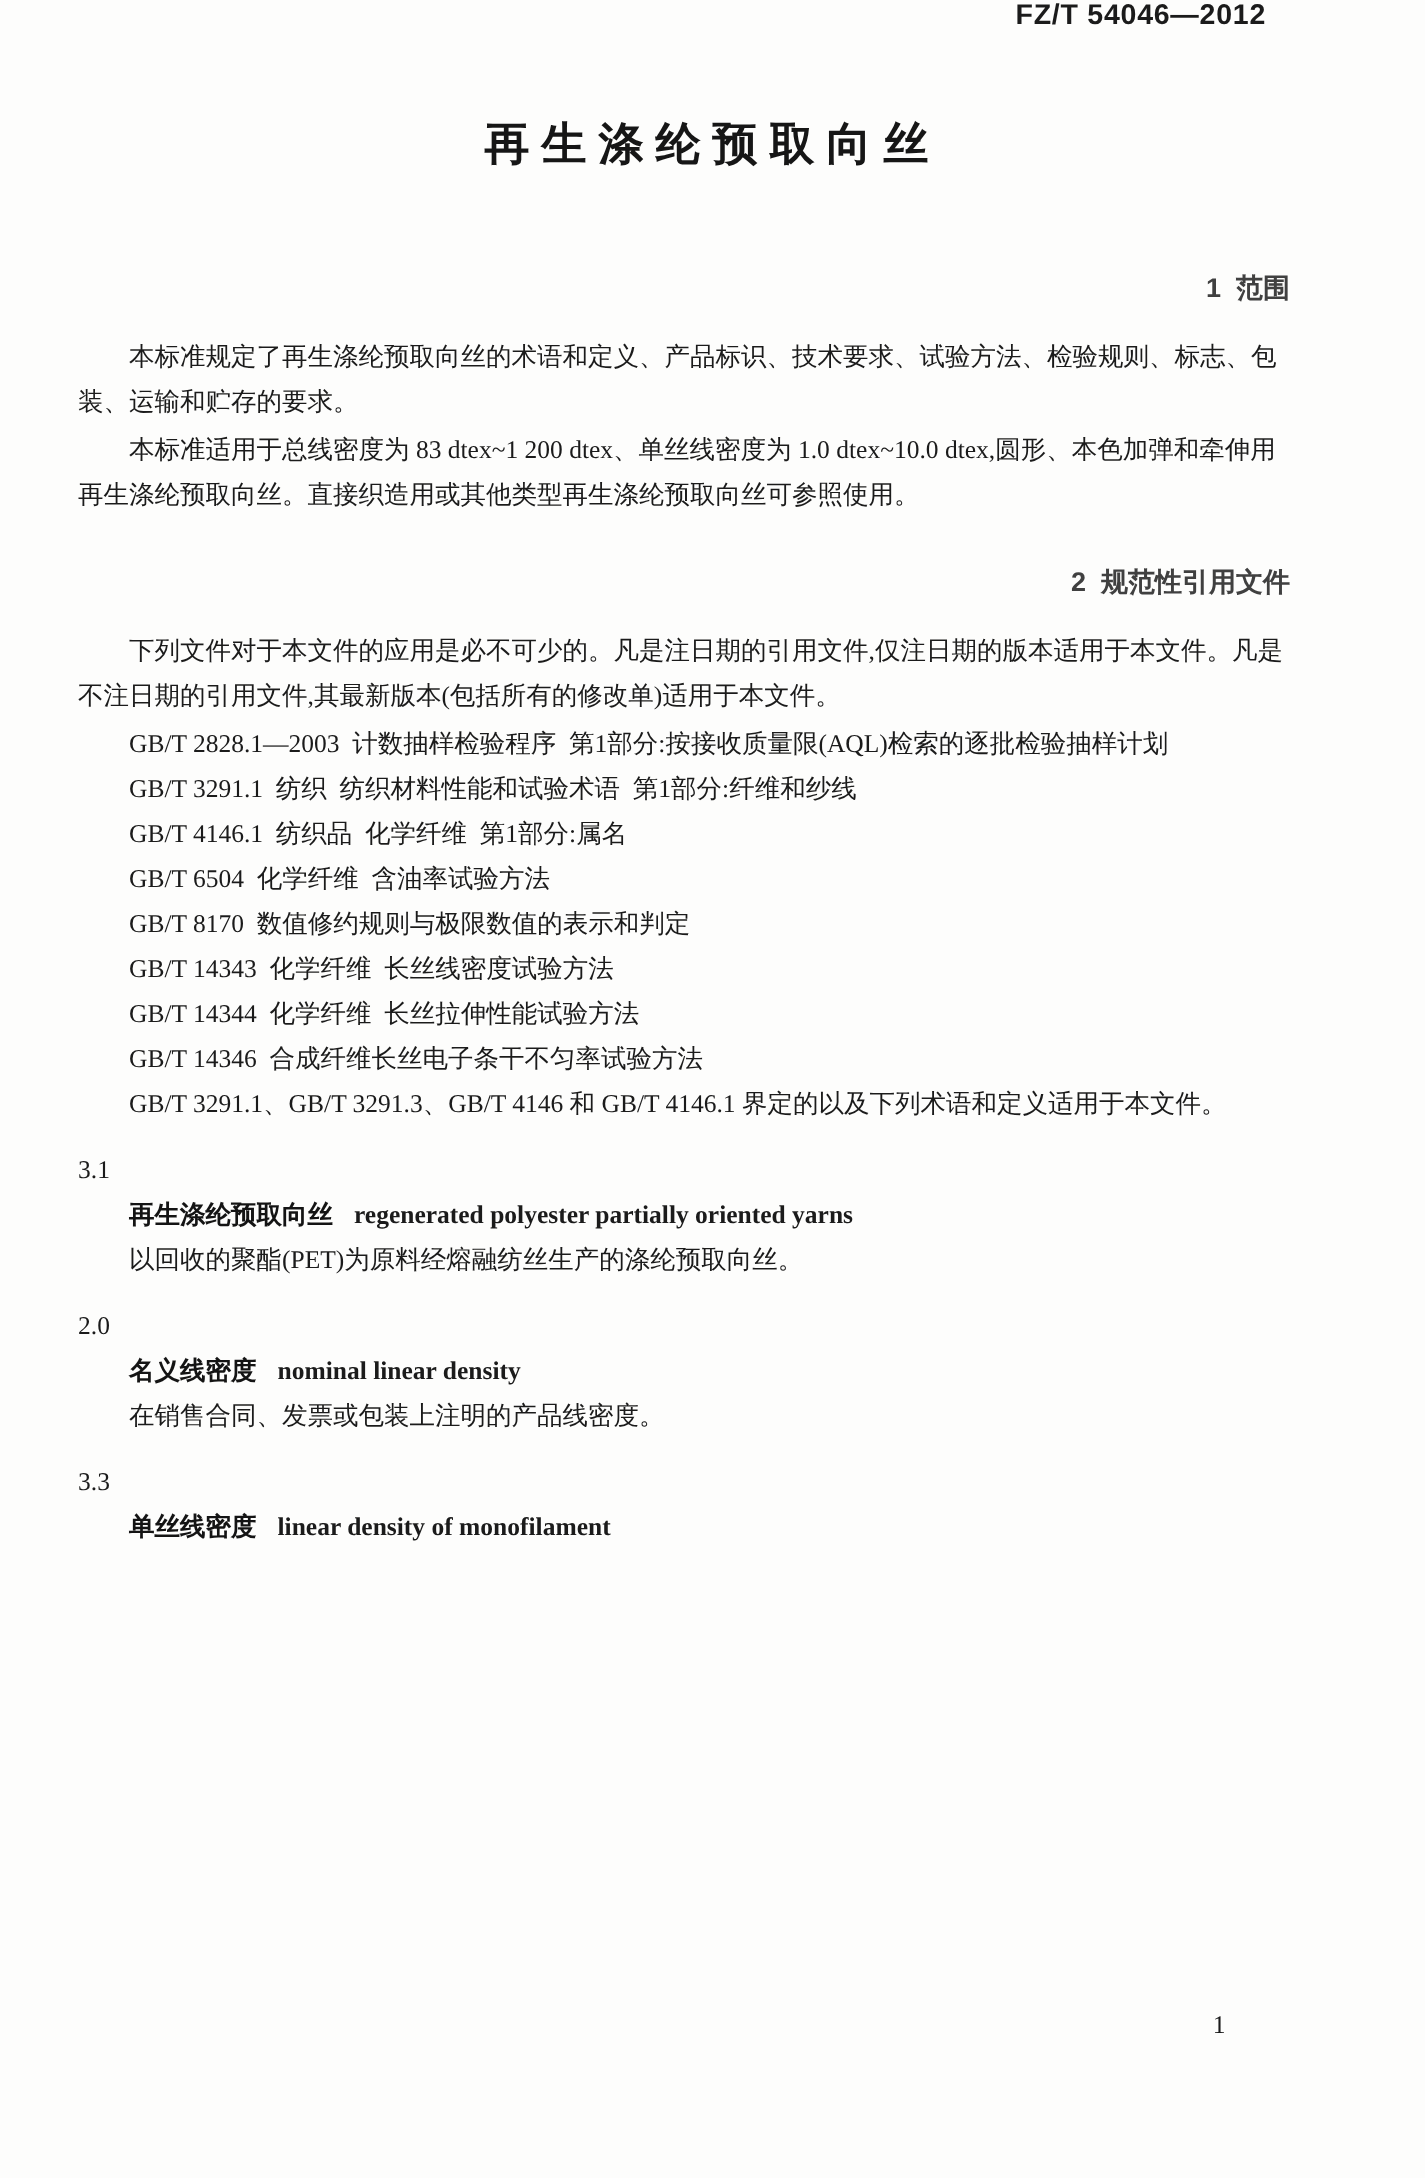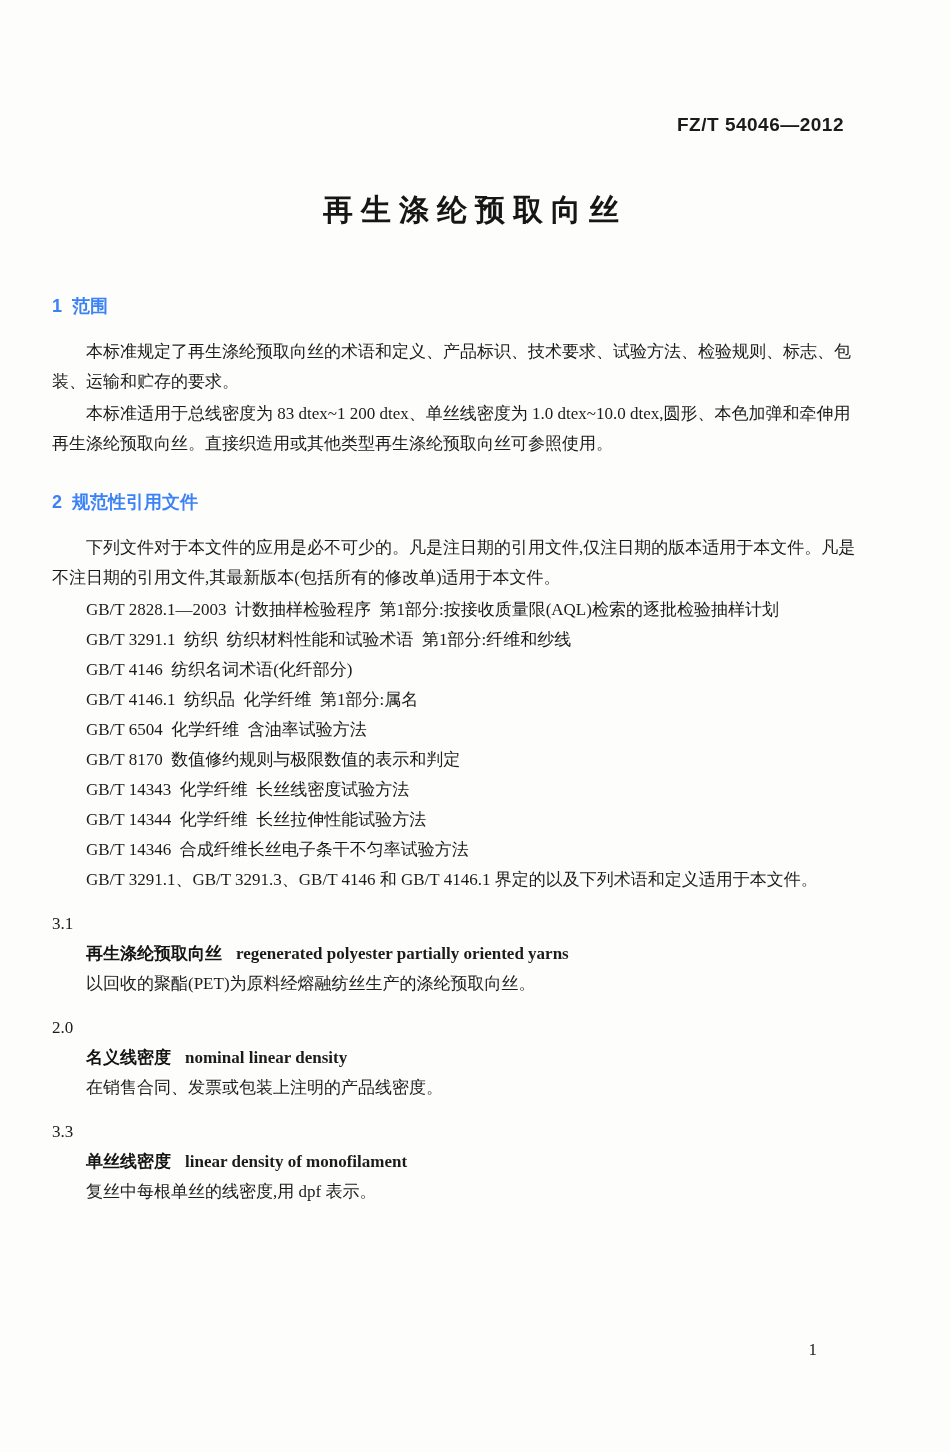--- a/index.html
+++ b/index.html
@@ -9,21 +9,20 @@
   .page {
     position: relative;
     width: 950px;
     height: 1452px;
     background: #fdfdfc;
     color: #1b1b1b;
     overflow: hidden;
   }
 
   .doc-number {
-    padding-top: 114px;
     padding-right: 106px;
     text-align: right;
     font-family: "Liberation Sans", "DejaVu Sans", sans-serif;
     font-weight: bold;
     font-size: 19px;
     letter-spacing: 0.5px;
   }
 
   .doc-title {
     margin-top: 54px;
@@ -41,21 +40,22 @@
     line-height: 30px;
   }
 
   .section-heading {
     font-family: "Liberation Sans", "DejaVu Sans", sans-serif;
     font-weight: bold;
     font-size: 18px;
     line-height: 30px;
     margin: 28px 0 16px 0;
     white-space: pre-wrap;
-    color: #3b82f6;
+    color: #404040;
+    text-align: right;
   }
   .section-heading.first { margin-top: 0; }
 
   .para {
     text-indent: 2em;
     white-space: pre-wrap;
     margin-bottom: 2px;
   }
 
   .ref-item {
@@ -106,21 +106,20 @@
   <div class="content">
 
     <div class="section-heading first">1  范围</div>
     <div class="para">本标准规定了再生涤纶预取向丝的术语和定义、产品标识、技术要求、试验方法、检验规则、标志、包装、运输和贮存的要求。</div>
     <div class="para">本标准适用于总线密度为 83 dtex~1 200 dtex、单丝线密度为 1.0 dtex~10.0 dtex,圆形、本色加弹和牵伸用再生涤纶预取向丝。直接织造用或其他类型再生涤纶预取向丝可参照使用。</div>
 
     <div class="section-heading">2  规范性引用文件</div>
     <div class="para">下列文件对于本文件的应用是必不可少的。凡是注日期的引用文件,仅注日期的版本适用于本文件。凡是不注日期的引用文件,其最新版本(包括所有的修改单)适用于本文件。</div>
     <div class="ref-item">GB/T 2828.1—2003  计数抽样检验程序  第1部分:按接收质量限(AQL)检索的逐批检验抽样计划</div>
     <div class="ref-item">GB/T 3291.1  纺织  纺织材料性能和试验术语  第1部分:纤维和纱线</div>
-    <div class="ref-item">GB/T 4146  纺织名词术语(化纤部分)</div>
     <div class="ref-item">GB/T 4146.1  纺织品  化学纤维  第1部分:属名</div>
     <div class="ref-item">GB/T 6504  化学纤维  含油率试验方法</div>
     <div class="ref-item">GB/T 8170  数值修约规则与极限数值的表示和判定</div>
     <div class="ref-item">GB/T 14343  化学纤维  长丝线密度试验方法</div>
     <div class="ref-item">GB/T 14344  化学纤维  长丝拉伸性能试验方法</div>
     <div class="ref-item">GB/T 14346  合成纤维长丝电子条干不匀率试验方法</div>
 
     <div class="para">GB/T 3291.1、GB/T 3291.3、GB/T 4146 和 GB/T 4146.1 界定的以及下列术语和定义适用于本文件。</div>
 
     <div class="term-number">3.1</div>
@@ -132,19 +131,18 @@
     <div class="term-number">2.0</div>
     <div class="term-line">
       <span class="term-zh">名义线密度</span><span class="term-en">nominal linear density</span>
     </div>
     <div class="term-def">在销售合同、发票或包装上注明的产品线密度。</div>
 
     <div class="term-number">3.3</div>
     <div class="term-line">
       <span class="term-zh">单丝线密度</span><span class="term-en">linear density of monofilament</span>
     </div>
-    <div class="term-def">复丝中每根单丝的线密度,用 dpf 表示。</div>
 
   </div>
 
   <div class="page-number">1</div>
 
 </div>
 
 </body></html>

